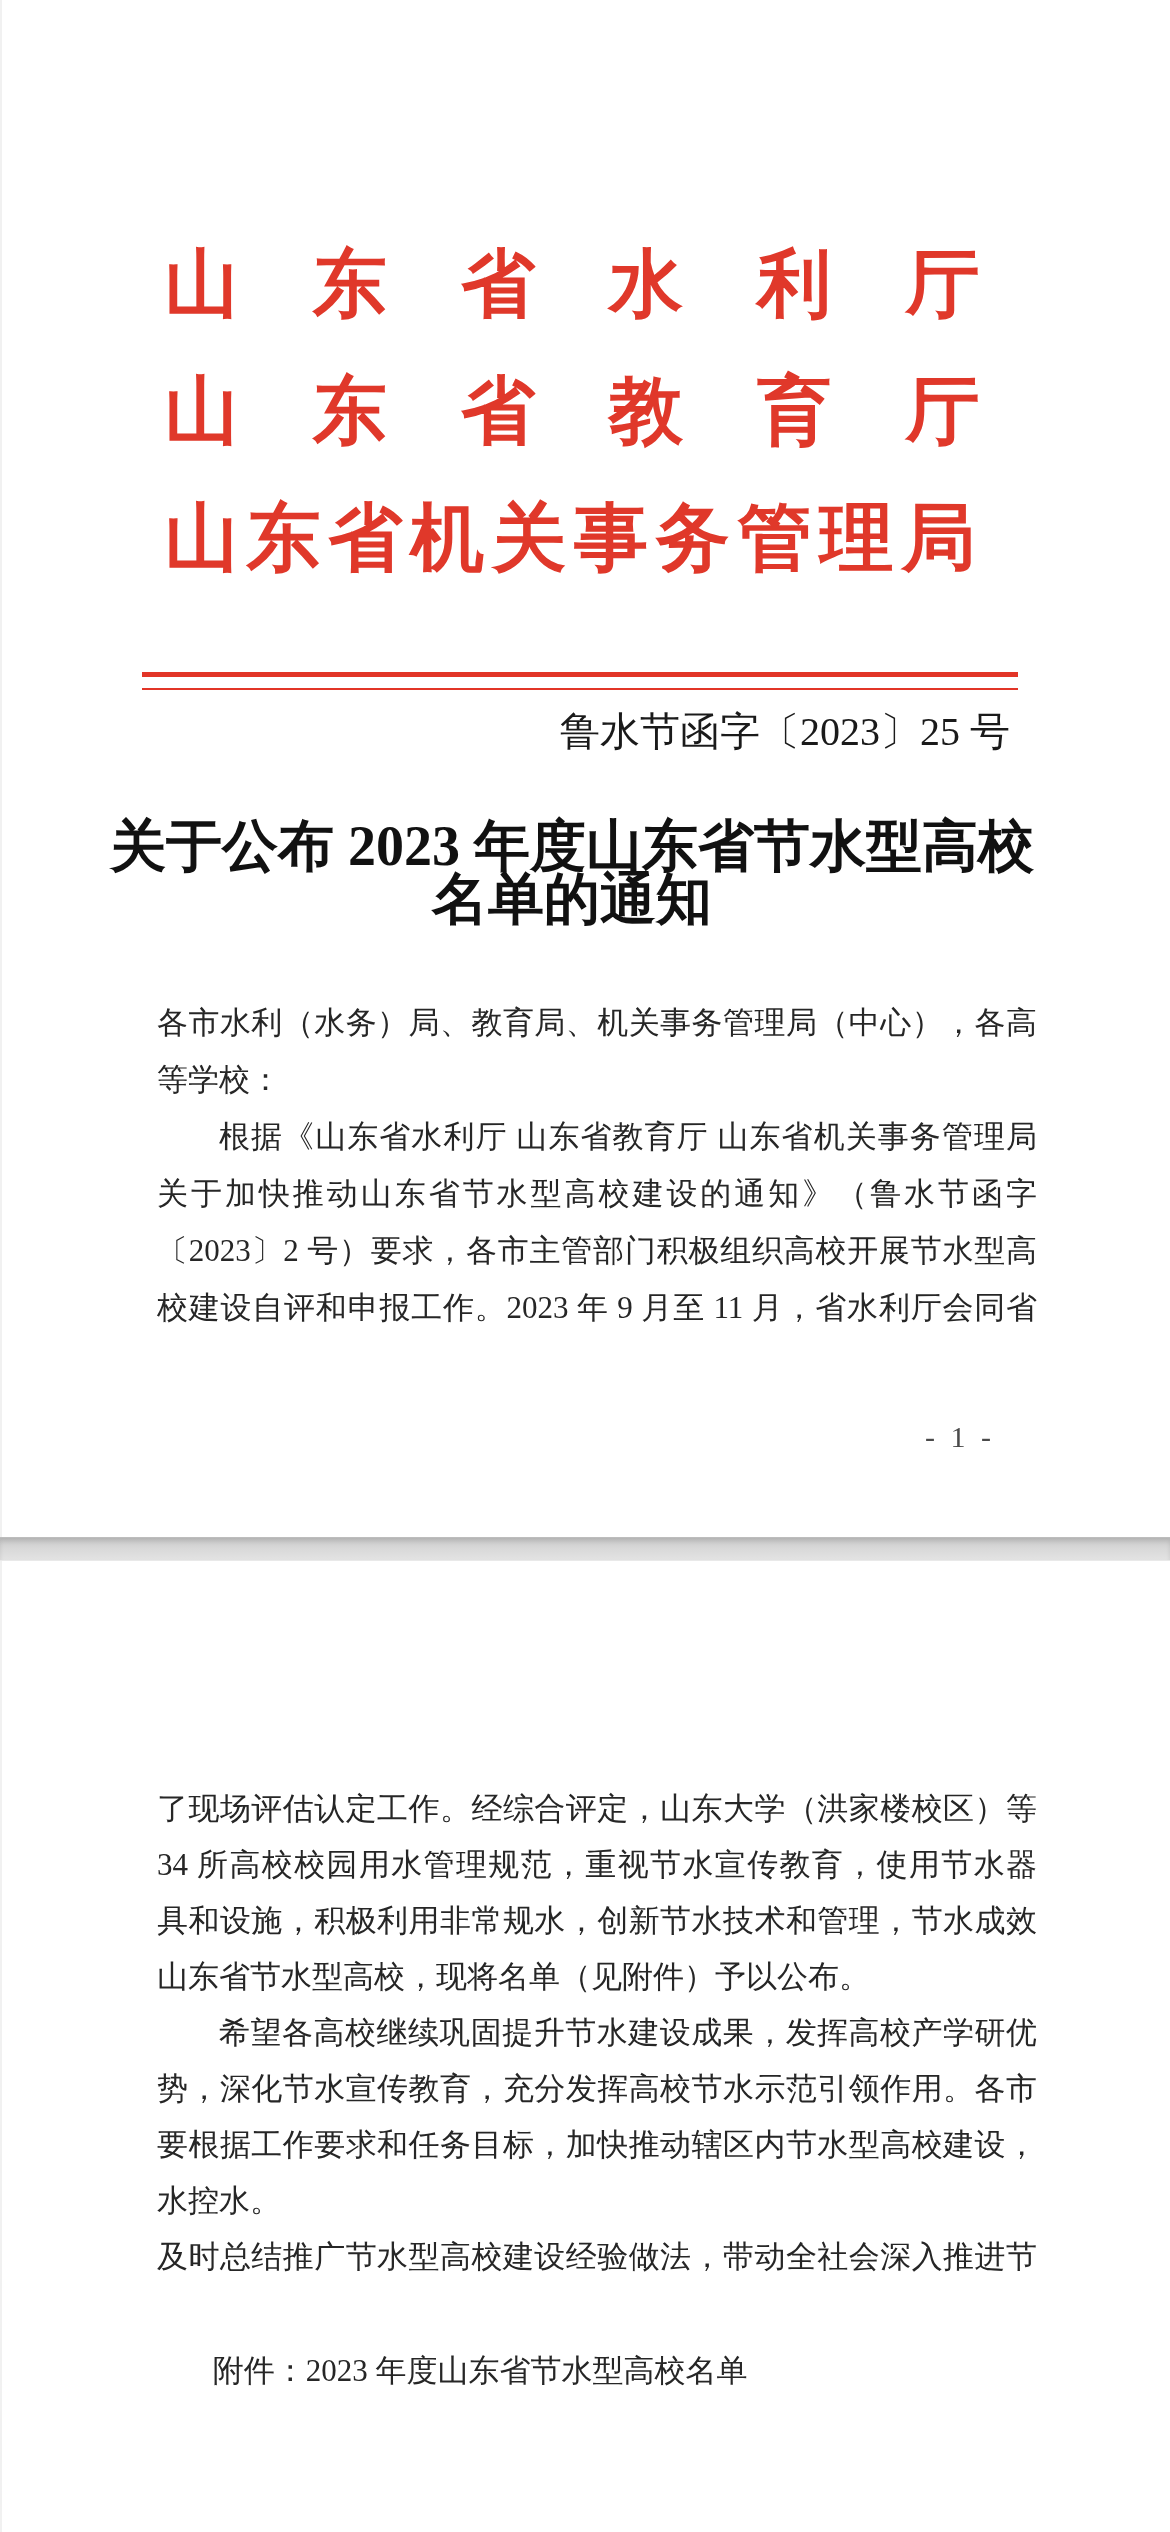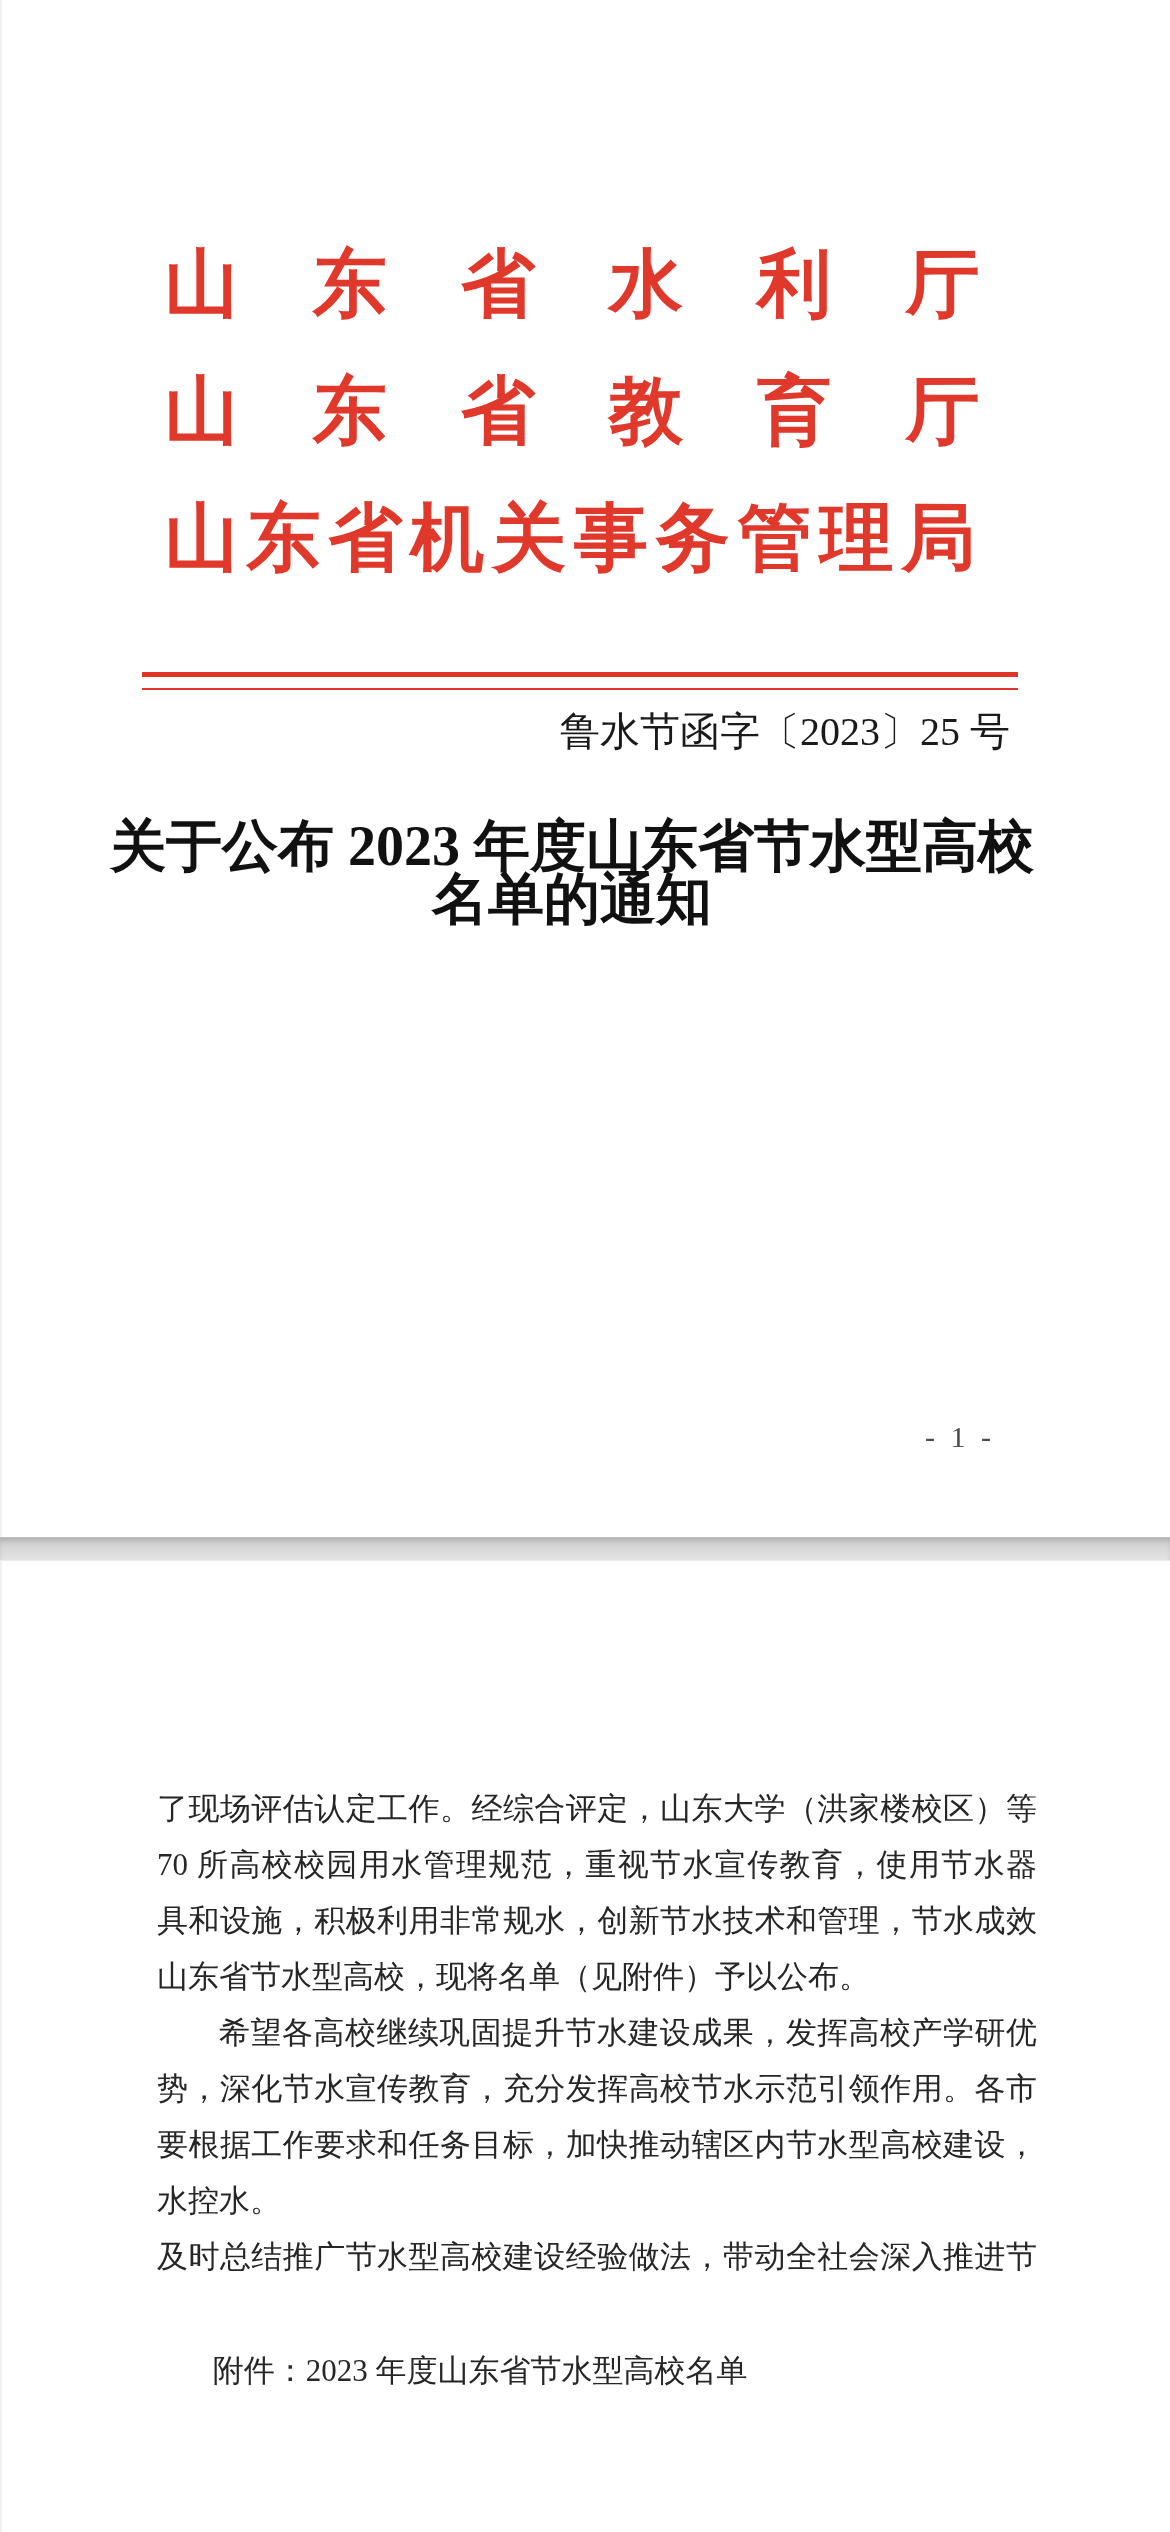--- a/index.html
+++ b/index.html
@@ -100,30 +100,38 @@
     <div class="rule-thin"></div>
   </div>
 
   <div class="doc-number">鲁水节函字〔2023〕25 号</div>
 
   <div class="title">
     <div class="tline">关于公布 2023 年度山东省节水型高校</div>
     <div class="tline">名单的通知</div>
   </div>
 
+  <div class="body-text">
+    <div class="line">各市水利（水务）局、教育局、机关事务管理局（中心），各高</div>
+    <div class="line end">等学校：</div>
+    <div class="line indent">根据《山东省水利厅 山东省教育厅 山东省机关事务管理局</div>
+    <div class="line">关于加快推动山东省节水型高校建设的通知》（鲁水节函字</div>
+    <div class="line">〔2023〕2 号）要求，各市主管部门积极组织高校开展节水型高</div>
+    <div class="line">校建设自评和申报工作。2023 年 9 月至 11 月，省水利厅会同省</div>
+  </div>
 
   <div class="page-number">- 1 -</div>
 </div>
 
 <div class="page-gap"></div>
 
 <div class="page page-2">
   <div class="body-text">
     <div class="line">了现场评估认定工作。经综合评定，山东大学（洪家楼校区）等</div>
-    <div class="line">70 所高校校园用水管理规范，重视节水宣传教育，使用节水器</div>
+    <div class="line">34 所高校校园用水管理规范，重视节水宣传教育，使用节水器</div>
     <div class="line">具和设施，积极利用非常规水，创新节水技术和管理，节水成效</div>
     <div class="line end">山东省节水型高校，现将名单（见附件）予以公布。</div>
 
     <div class="line indent">希望各高校继续巩固提升节水建设成果，发挥高校产学研优</div>
     <div class="line">势，深化节水宣传教育，充分发挥高校节水示范引领作用。各市</div>
     <div class="line">要根据工作要求和任务目标，加快推动辖区内节水型高校建设，</div>
     <div class="line end">水控水。</div>
     <div class="line">及时总结推广节水型高校建设经验做法，带动全社会深入推进节</div>
 
     <div class="line end attachment">附件：2023 年度山东省节水型高校名单</div>

